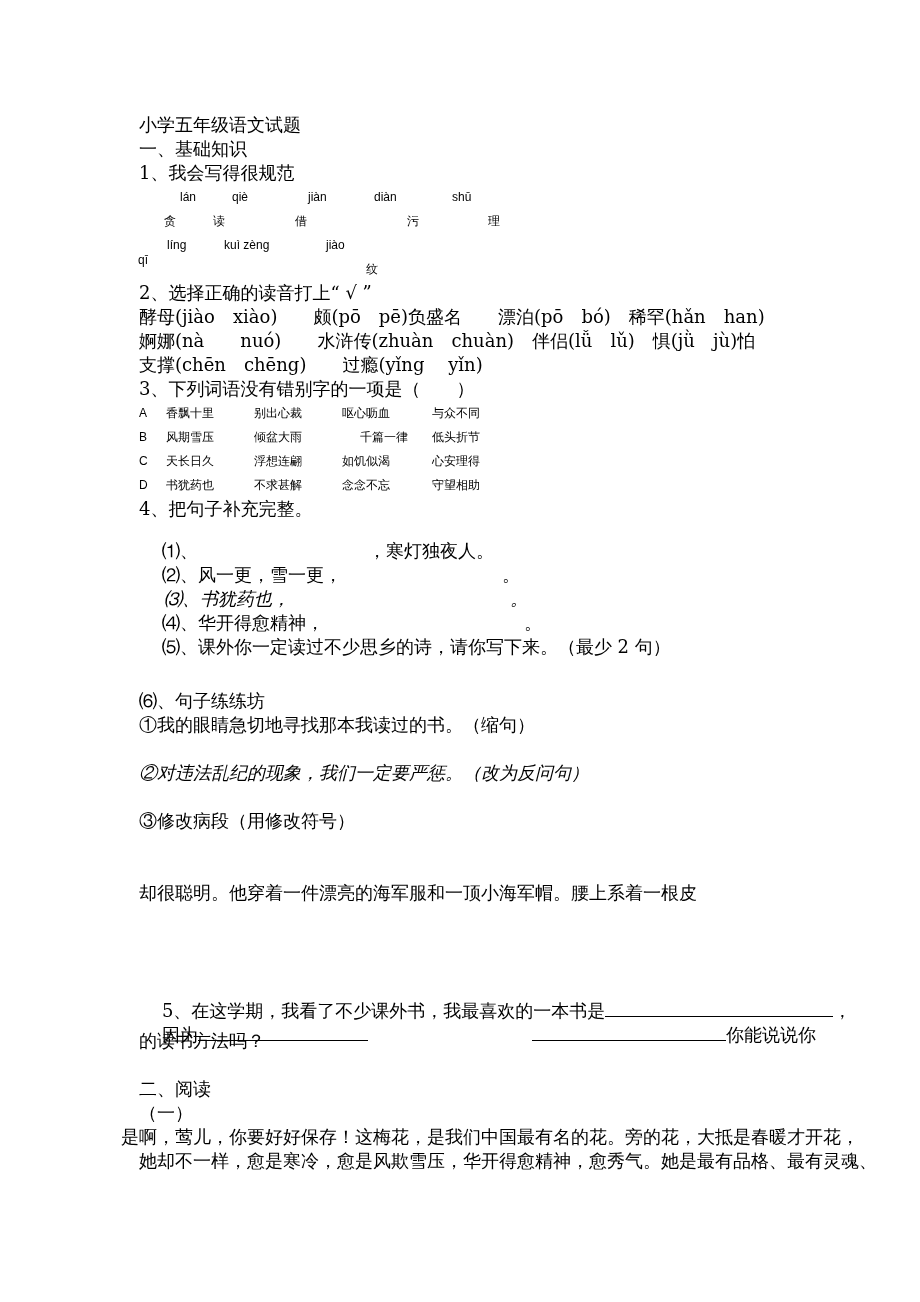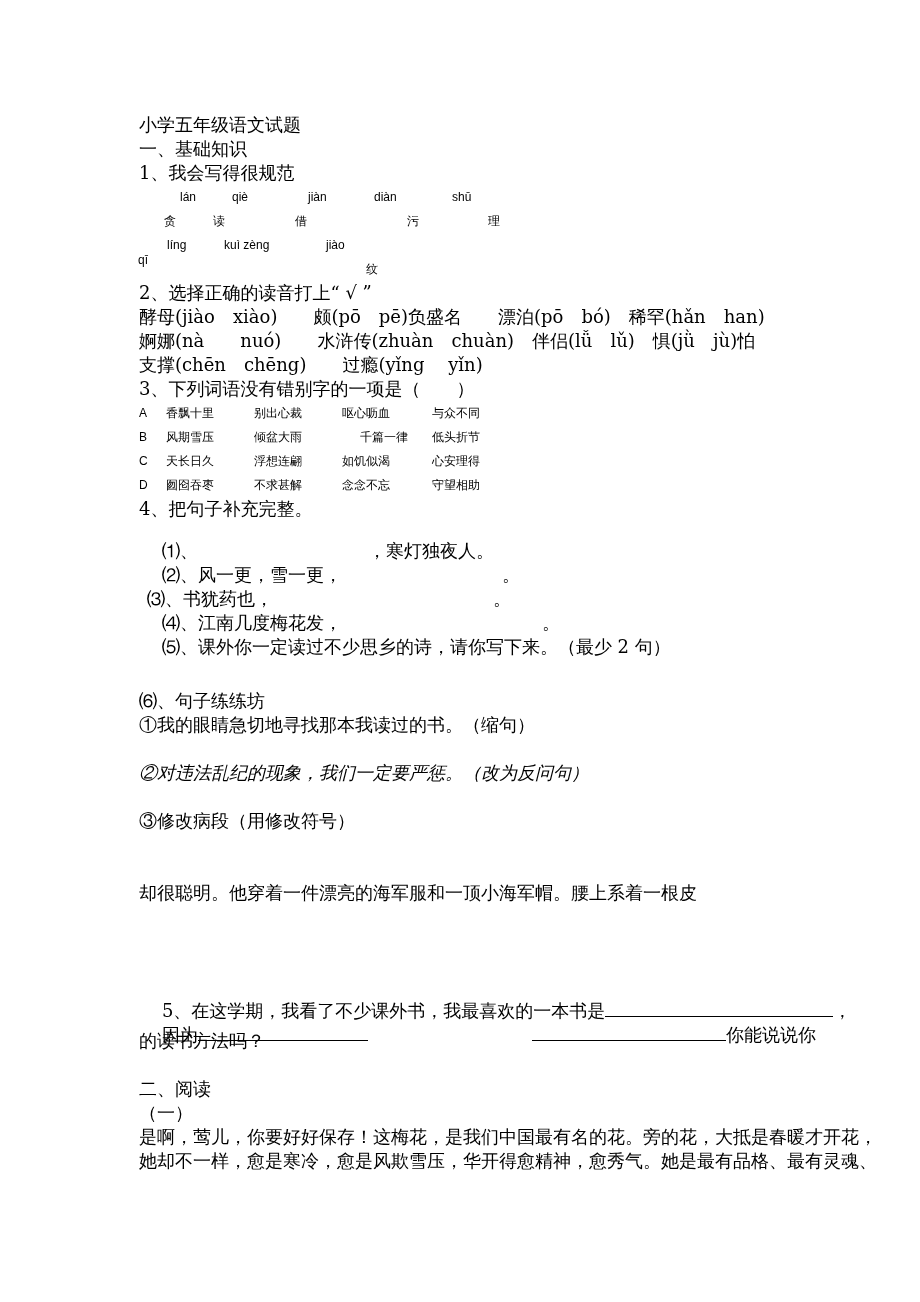--- a/index.html
+++ b/index.html
@@ -60,39 +60,39 @@
       <span class="abs" style="left: 166px; top: 428px;">风期雪压</span>
       <span class="abs" style="left: 254px; top: 428px;">倾盆大雨</span>
       <span class="abs" style="left: 342px; top: 428px; margin-left: 18px;">千篇一律</span>
       <span class="abs" style="left: 432px; top: 428px;">低头折节</span>
       <span class="abs lat" style="left: 139px; top: 452px;">C</span>
       <span class="abs" style="left: 166px; top: 452px;">天长日久</span>
       <span class="abs" style="left: 254px; top: 452px;">浮想连翩</span>
       <span class="abs" style="left: 342px; top: 452px;">如饥似渴</span>
       <span class="abs" style="left: 432px; top: 452px;">心安理得</span>
       <span class="abs lat" style="left: 139px; top: 476px;">D</span>
-      <span class="abs" style="left: 166px; top: 476px;">囫囵吞枣</span>
+      <span class="abs" style="left: 166px; top: 476px;">书犹药也</span>
       <span class="abs" style="left: 254px; top: 476px;">不求甚解</span>
       <span class="abs" style="left: 342px; top: 476px;">念念不忘</span>
       <span class="abs" style="left: 432px; top: 476px;">守望相助</span>
     </div>
 
   <div class="ln" style="left:139px; top:500px;">4、把句子补充完整。</div>
 
   <div class="ln" style="left:139px; top:524px;">
     <span>⑴、</span><span style="display:inline-block;width:170px;"></span><span>，寒灯独夜人。</span>
   </div>
   <div class="ln" style="left:139px; top:548px;">
     <span>⑵、</span><span>风一更，雪一更，</span><span style="display:inline-block;width:160px;"></span><span>。</span>
   </div>
-  <div class="ln" style="left:124px; top:572px;">
+  <div class="ln" style="left:141px; top:572px;font-style:italic;">
     <span>⑶、</span><span>书犹药也，</span><span style="display:inline-block;width:220px;"></span><span>。</span>
   </div>
   <div class="ln" style="left:139px; top:596px;">
-    <span>⑷、</span><span>江南几度梅花发，</span><span style="display:inline-block;width:200px;"></span><span>。</span>
+    <span>⑷、</span><span>华开得愈精神，</span><span style="display:inline-block;width:200px;"></span><span>。</span>
   </div>
   <div class="ln" style="left:139px; top:620px;">
     <span>⑸、</span><span>课外你一定读过不少思乡的诗，请你写下来。（最少 2 句）</span>
   </div>
 
   <div class="ln" style="left:139px; top:692px;">⑹、句子练练坊</div>
   <div class="ln" style="left:139px; top:716px;">①我的眼睛急切地寻找那本我读过的书。（缩句）</div>
   <div class="ln" style="left:139px; top:764px;font-style:italic;">②对违法乱纪的现象，我们一定要严惩。（改为反问句）</div>
   <div class="ln" style="left:139px; top:812px;">③修改病段（用修改符号）</div>
   <div class="ln" style="left:139px; top:884px;">却很聪明。他穿着一件漂亮的海军服和一顶小海军帽。腰上系着一根皮</div>
@@ -100,16 +100,16 @@
   <div class="ln" style="left:139px; top:984px;">
     <span>5、在这学期，我看了不少课外书，我最喜欢的一本书是</span><span class="blank" style="width:228px;"></span><span>，</span>
   </div>
   <div class="ln" style="left:139px; top:1008px; width:680px;">
     <span>因为</span><span class="blank" style="width:170px;"></span><span style="display:inline-block;width:164px;"></span><span class="blank" style="width:194px;"></span><span>你能说说你</span>
   </div>
   <div class="ln" style="left:139px; top:1032px;">的读书方法吗？</div>
 
   <div class="ln" style="left:139px; top:1080px;">二、阅读</div>
   <div class="ln" style="left:139px; top:1104px;">（一）</div>
-  <div class="ln" style="left:139px; top:1128px;font-family:Liberation Serif, serif;">是啊，莺儿，你要好好保存！这梅花，是我们中国最有名的花。旁的花，大抵是春暖才开花，</div>
+  <div class="ln" style="left:121px; top:1128px;font-family:Liberation Serif, serif;">是啊，莺儿，你要好好保存！这梅花，是我们中国最有名的花。旁的花，大抵是春暖才开花，</div>
   <div class="ln" style="left:139px; top:1152px;">她却不一样，愈是寒冷，愈是风欺雪压，华开得愈精神，愈秀气。她是最有品格、最有灵魂、</div>
 
 </div>
 
 </body></html>

